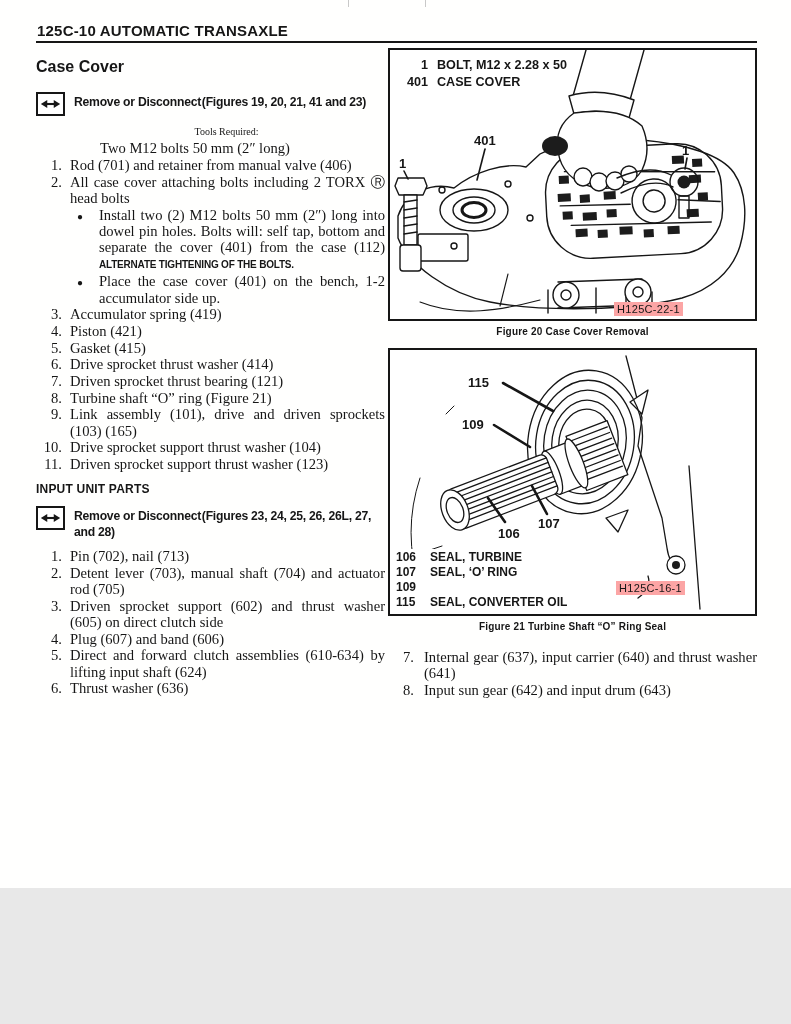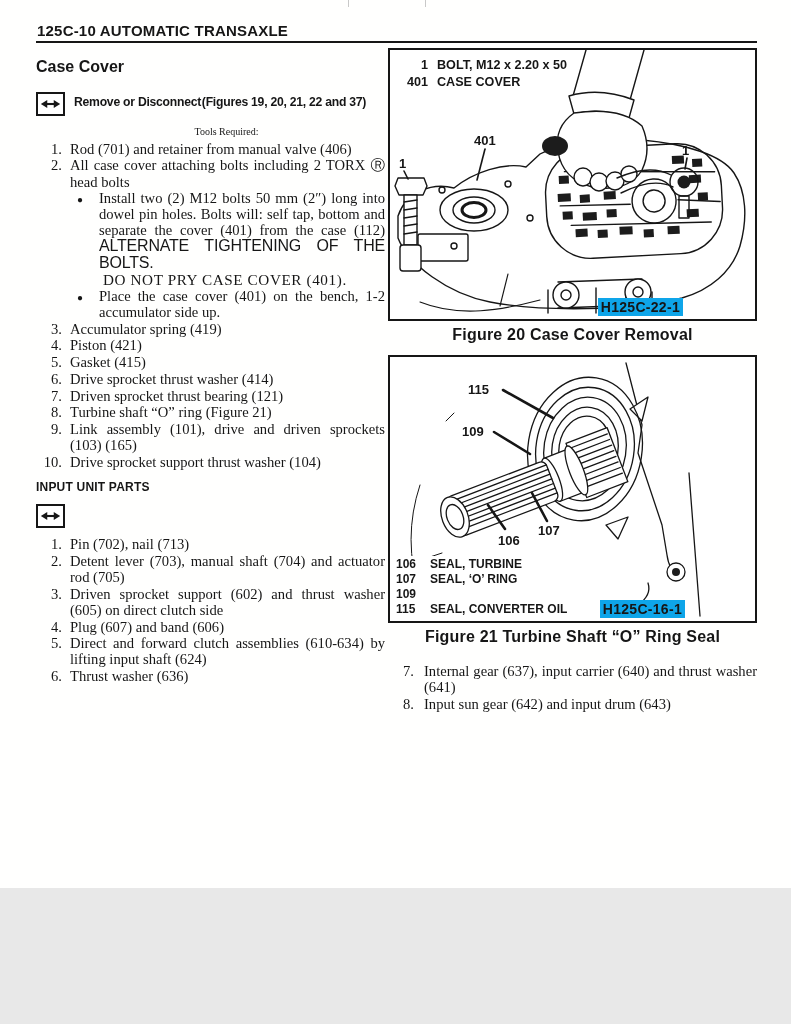--- a/index.html
+++ b/index.html
@@ -23,42 +23,42 @@
             letter-spacing:-.25px;line-height:15.5px;padding-top:3px;}
   .tools1{margin:4px 0 0 32px;font-size:10px;line-height:16.2px;text-align:center;}
   .tools2{margin:0 0 1px 64px;font-size:14.6px;line-height:16.2px;}
   .step{display:flex;font-size:14.6px;line-height:16.2px;margin-top:0.5px;}
   .snum{flex:0 0 26px;text-align:right;padding-right:8px;}
   .stext{flex:1;text-align:justify;}
   .sub{margin-left:41px;}
   .brow{display:flex;font-size:14.6px;line-height:16.2px;}
   .bdot{flex:0 0 22px;font-size:10px;padding-top:2px;}
   .btext{flex:1;text-align:justify;}
-  .bold-sans{font-family:"Liberation Sans",sans-serif;font-weight:normal;font-size:16px;letter-spacing:-.2px;}
+  .bold-sans{font-family:"Liberation Sans",sans-serif;font-weight:bold;font-size:10px;letter-spacing:-.2px;}
   .warn{margin-left:26px;font-size:15.2px;letter-spacing:.6px;line-height:17px;}
 
   
   .colR{position:absolute;left:388px;top:48px;width:369px;}
   .figbox{position:relative;border:2px solid #161616;background:#fff;overflow:hidden;}
   .fig20{height:269px;}
   .fig21{height:264px;margin-top:11px;}
-  .caption{font-family:"Liberation Sans",sans-serif;font-weight:bold;font-size:16px;
+  .caption{font-family:"Liberation Sans",sans-serif;font-weight:bold;font-size:10px;
            text-align:center;margin:5px 0 0 0;letter-spacing:.2px;}
   .figparts{position:absolute;left:8px;top:7px;font-family:"Liberation Sans",sans-serif;
             font-weight:bold;font-size:12.6px;line-height:17px;background:#fff;padding:0 4px 2px 0;}
   .fprow{display:flex;}
   .fpnum{flex:0 0 30px;text-align:right;padding-right:9px;}
   .figlegend{position:absolute;left:4px;top:199px;font-family:"Liberation Sans",sans-serif;
              font-weight:bold;font-size:12px;line-height:15px;background:#fff;padding:1px 4px 1px 2px;}
   .flrow{display:flex;}
   .flnum{flex:0 0 26px;padding-right:8px;}
-  .figcode{position:absolute;font-family:"Liberation Sans",sans-serif;font-weight:bold;
-           font-size:14px;letter-spacing:.3px;background:#0ea5e9;padding:1px 3px;}
+  .figcode{position:absolute;font-family:"Liberation Sans",sans-serif;font-weight:normal;
+           font-size:11px;letter-spacing:.3px;background:#fca5a5;padding:1px 3px;}
   .code20{right:72px;bottom:3px;}
-  .code21{right:70px;bottom:3px;}
+  .code21{right:70px;bottom:19px;}
   .rsteps{margin-top:17px;padding-left:4px;}
   .rsteps .snum{flex:0 0 22px;padding-right:10px;}
   svg{display:block;}
   svg text{font-family:"Liberation Sans",sans-serif;font-weight:bold;font-size:13px;fill:#161616;}
 </style>
 </head>
 <body>
 
 <div class="page">
   <div class="tick" style="left:348px;"></div>
@@ -72,41 +72,41 @@
 
     <div class="actrow">
       <span class="actbox">
         <svg width="21" height="14" viewBox="0 0 26 16">
           <line x1="7" y1="8" x2="19" y2="8" stroke="#161616" stroke-width="2.6"></line>
           <polygon points="1,8 9,3 9,13" fill="#161616"></polygon>
           <polygon points="25,8 17,3 17,13" fill="#161616"></polygon>
         </svg>
       </span>
       <span class="actlabel">
-        <span>Remove or Disconnect</span> <span>(Figures 19, 20, 21, 22 and 37)</span>
+        <span>Remove or Disconnect</span> <span>(Figures 19, 20, 21, 41 and 23)</span>
       </span>
     </div>
 
     <div class="tools1">Tools Required:</div>
+    <div class="tools2">Two M12 bolts 50 mm (2″ long)</div>
 
     <div class="step">
       <span class="snum">1.</span>
       <span class="stext">Rod (701) and retainer from manual valve (406)</span>
     </div>
     <div class="step">
       <span class="snum">2.</span>
       <span class="stext">All case cover attaching bolts including 2 TORX Ⓡ head bolts</span>
     </div>
 
     <div class="sub">
       <div class="brow">
         <span class="bdot">●</span>
         <span class="btext"><span>Install two (2) M12 bolts 50 mm (2″) long into dowel pin holes. Bolts will: self tap, bottom and separate the cover (401) from the case (112) </span><span class="bold-sans">ALTERNATE TIGHTENING OF THE BOLTS.</span></span>
       </div>
-      <div class="warn">DO NOT PRY CASE COVER (401).</div>
       <div class="brow">
         <span class="bdot">●</span>
         <span class="btext">Place the case cover (401) on the bench, 1-2 accumulator side up.</span>
       </div>
     </div>
 
     <div class="step">
         <span class="snum">3.</span>
         <span class="stext">Accumulator spring (419)</span>
       </div>
@@ -130,31 +130,38 @@
         <span class="snum">8.</span>
         <span class="stext">Turbine shaft “O” ring (Figure 21)</span>
       </div>
     <div class="step">
         <span class="snum">9.</span>
         <span class="stext">Link assembly (101), drive and driven sprockets (103) (165)</span>
       </div>
     <div class="step">
         <span class="snum">10.</span>
         <span class="stext">Drive sprocket support thrust washer (104)</span>
+      </div>
+    <div class="step">
+        <span class="snum">11.</span>
+        <span class="stext">Driven sprocket support thrust washer (123)</span>
       </div>
 
     <div class="h2b">INPUT UNIT PARTS</div>
 
     <div class="actrow">
       <span class="actbox">
         <svg width="21" height="14" viewBox="0 0 26 16">
           <line x1="7" y1="8" x2="19" y2="8" stroke="#161616" stroke-width="2.6"></line>
           <polygon points="1,8 9,3 9,13" fill="#161616"></polygon>
           <polygon points="25,8 17,3 17,13" fill="#161616"></polygon>
         </svg>
+      </span>
+      <span class="actlabel">
+        <span>Remove or Disconnect</span> <span>(Figures 23, 24, 25, 26, 26L, 27, and 28)</span>
       </span>
     </div>
 
     <div class="step">
         <span class="snum">1.</span>
         <span class="stext">Pin (702), nail (713)</span>
       </div>
     <div class="step">
         <span class="snum">2.</span>
         <span class="stext">Detent lever (703), manual shaft (704) and actuator rod (705)</span>
@@ -258,21 +265,21 @@
           <path d="M95,99 L87,130" stroke-width="1.6"></path>
           <path d="M297,108 L295,119" stroke-width="1.6"></path>
         </g>
         <text x="84" y="95">401</text>
         <text x="9" y="118">1</text>
         <text x="292" y="105">1</text>
       </svg>
       <div class="figparts">
         <div class="fprow">
           <span class="fpnum">1</span>
-          <span>BOLT, M12 x 2.20 x 50</span>
+          <span>BOLT, M12 x 2.28 x 50</span>
         </div>
         <div class="fprow">
           <span class="fpnum">401</span>
           <span>CASE COVER</span>
         </div>
       </div>
       <div class="figcode code20">H125C-22-1</div>
     </div>
     <div class="caption">Figure 20 Case Cover Removal</div>
 

